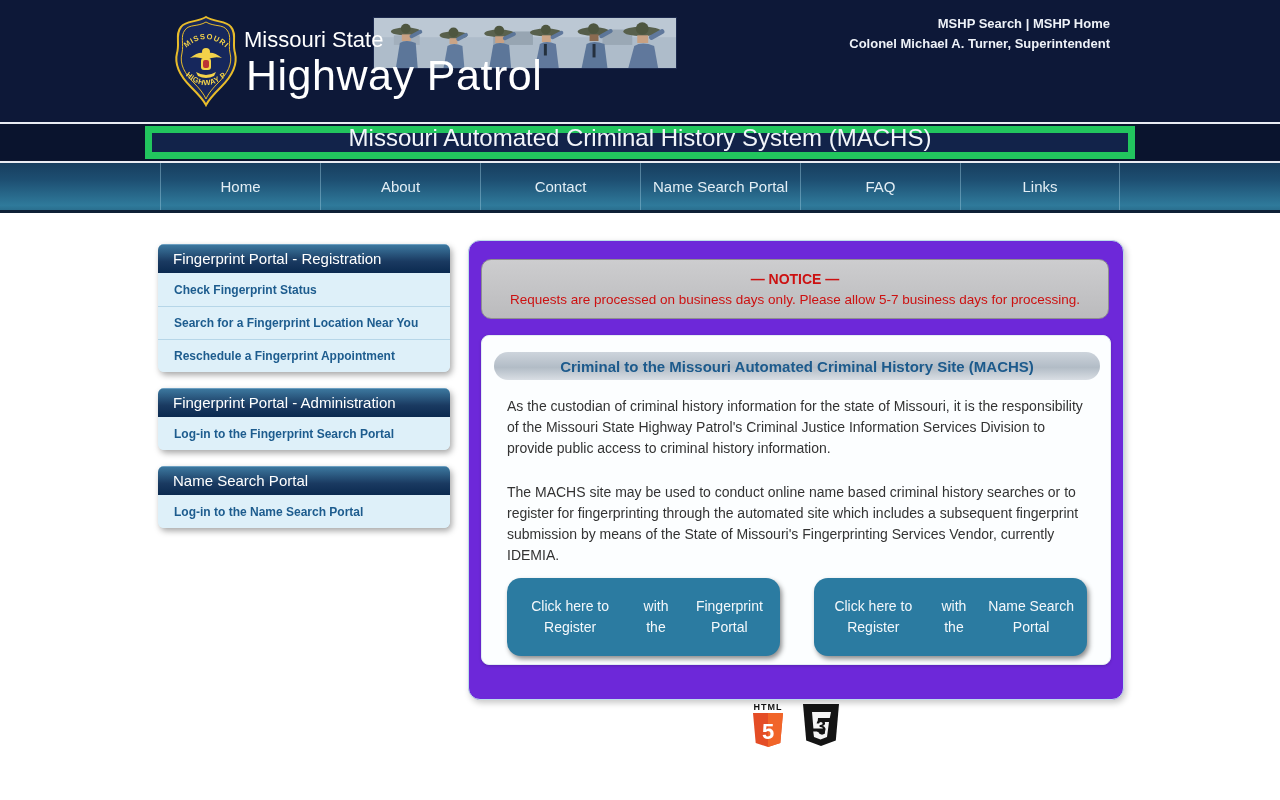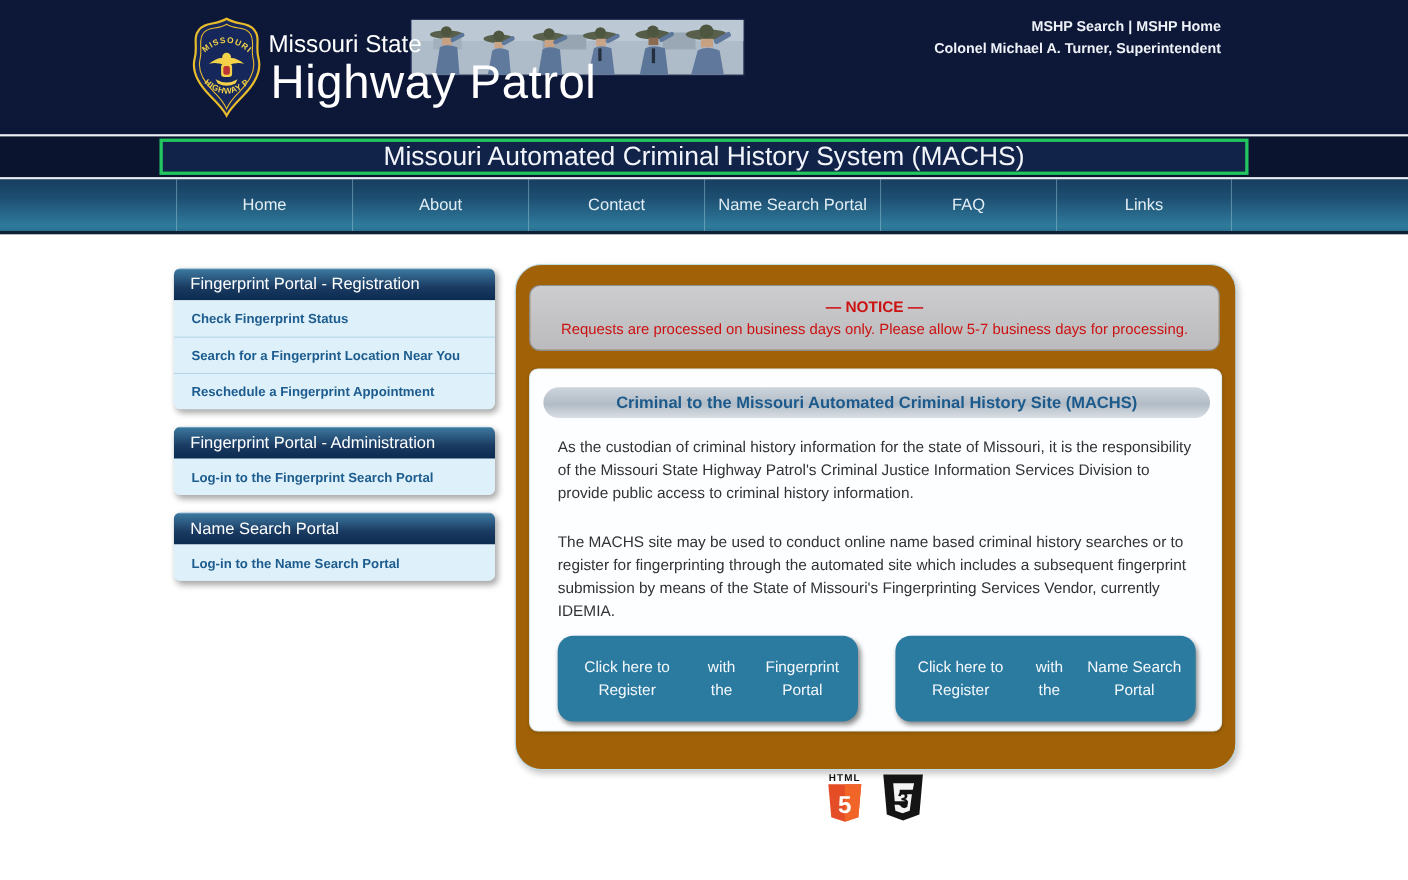--- a/index.html
+++ b/index.html
@@ -17,22 +17,22 @@
   .title-large { font-size:43px; line-height:46px; margin-left:2px; letter-spacing:0.5px; }
   .troopers { position:absolute; left:373px; top:17px; width:304px; height:52px; z-index:2; border:1px solid #1d2a4e; }
   .top-links { position:absolute; right:170px; top:16px; text-align:right; color:#eef2f8; font-size:13px; font-weight:bold; z-index:4; }
   .top-links a { color:#eef2f8; text-decoration:none; }
   .superintendent { position:absolute; right:170px; top:36px; text-align:right; color:#eef2f8; font-size:13px; font-weight:bold; }
 
   
   .banner { position:absolute; top:122px; left:0; width:1280px; height:41px;
             background:#0a142e; border-top:2px solid #e9ecf3; border-bottom:2px solid #e9ecf3; }
   .banner-inner { position:absolute; left:145px; top:2px; width:990px; height:33px;
-            background:#12234a; border:3px solid #22c55e;
-            display:flex; align-items:flex-start; justify-content:center; }
+            background:#12234a; border:7px solid #22c55e;
+            display:flex; align-items:flex-end; justify-content:center; }
   .banner-title { color:#f2f5fa; font-size:24px; }
 
   
   .nav { position:absolute; top:163px; left:0; width:1280px; height:50px;
          background:linear-gradient(180deg,#173e5f 0%, #1d4e71 35%, #2f7a9b 90%, #2a6f8f 100%);
          border-bottom:3px solid #0e2036; display:flex; padding-left:160px; }
   .nav-item { width:160px; height:100%; display:flex; align-items:center; justify-content:center;
               color:#e3eef5; font-size:15px; cursor:pointer;
               border-left:1px solid rgba(155,200,220,0.45); }
   .nav-item:last-child { border-right:1px solid rgba(155,200,220,0.45); }
@@ -46,21 +46,21 @@
            box-shadow:inset 0 1px 0 rgba(140,185,215,0.6); }
   .panel-item { height:33px; display:flex; align-items:center; padding:0 12px 0 16px;
            color:#1d5c8e; font-size:12px; font-weight:bold; cursor:pointer; background:#def0f9; }
   .panel-item + .panel-item { border-top:1px solid #b6d6e8; }
   #panel-registration { top:244px; }
   #panel-administration { top:388px; }
   #panel-namesearch { top:466px; }
 
   
   .main { position:absolute; left:468px; top:240px; width:656px; height:460px;
-          background:#a16207; border:1px solid #bddcea; border-radius:24px;
+          background:#6d28d9; border:1px solid #bddcea; border-radius:12px;
           box-shadow:2px 3px 6px rgba(0,0,0,0.22); }
   .notice { position:absolute; left:12px; top:18px; width:628px; height:60px;
           background:linear-gradient(180deg,#cdcdcf,#bbbbbd); border:1px solid #8f8f8f; border-radius:10px;
           text-align:center; color:#cc1111; }
   .notice-title { font-size:14px; font-weight:bold; margin-top:11px; }
   .notice-body { font-size:13.5px; margin-top:5px; }
   .white-panel { position:absolute; left:12px; top:94px; width:630px; height:330px;
           background:#fcfeff; border:1px solid #e2edf3; border-radius:8px;
           box-shadow:0 1px 3px rgba(0,0,0,0.18); }
   .welcome-pill { position:absolute; left:12px; top:16px; width:606px; height:28px; border-radius:14px;

